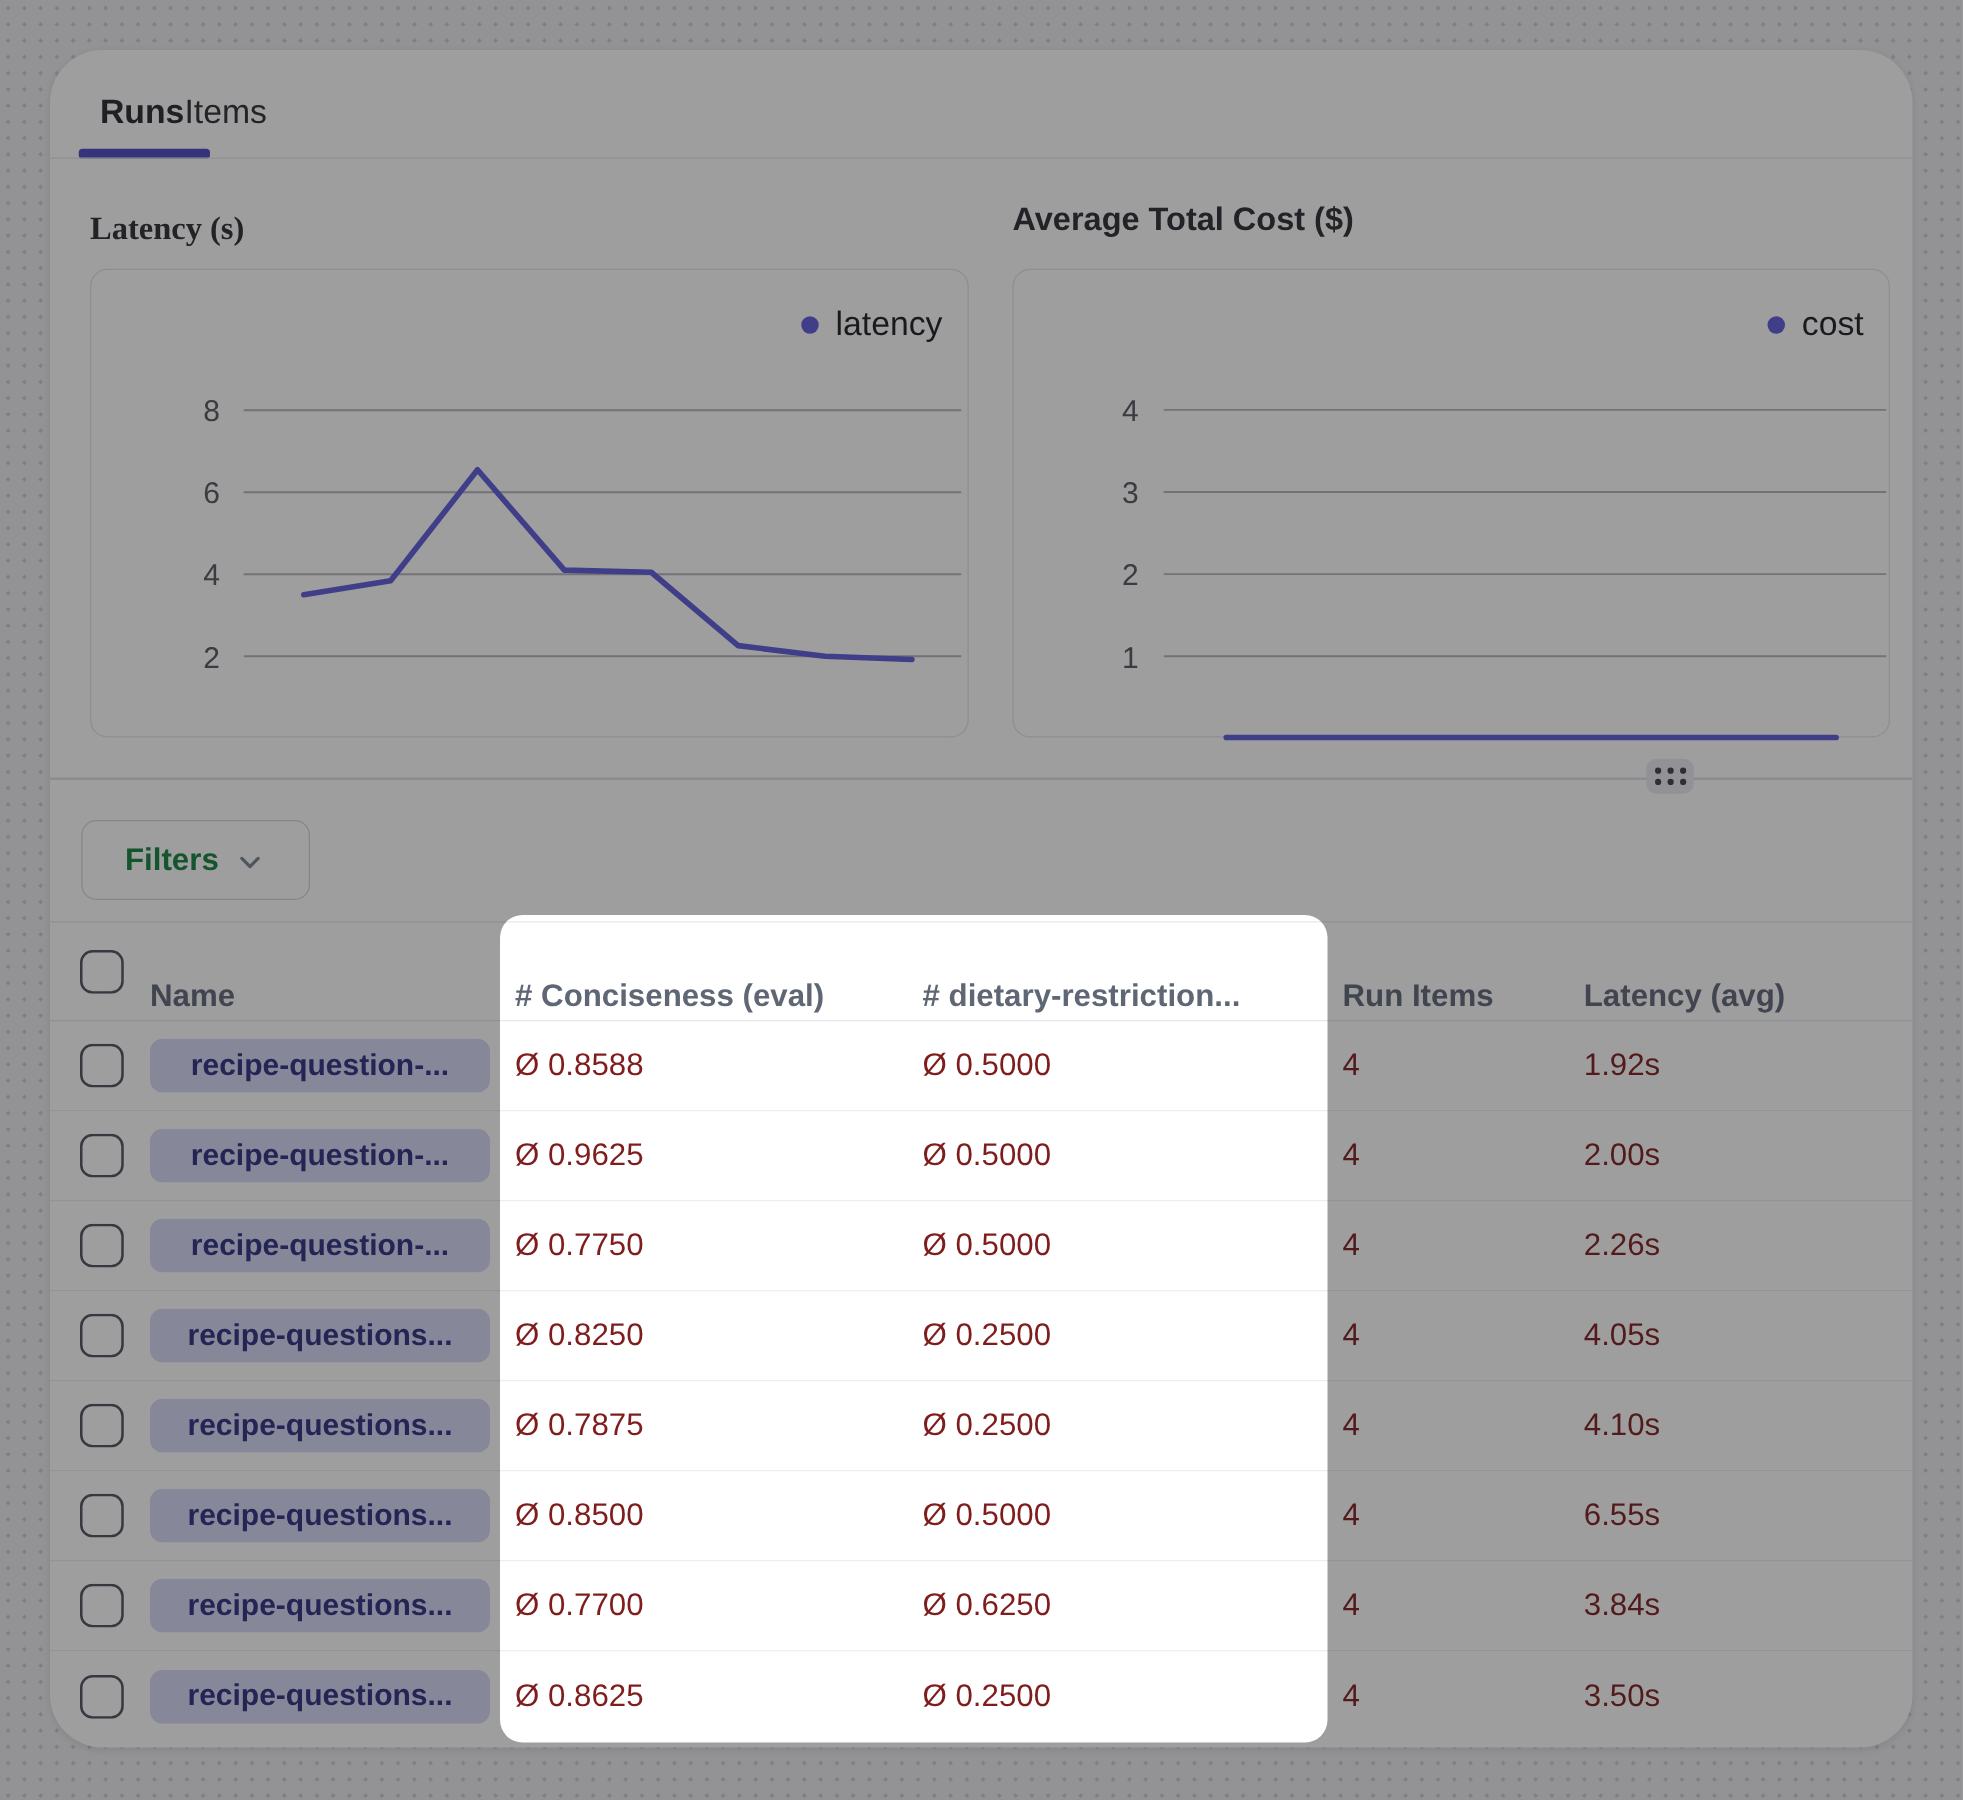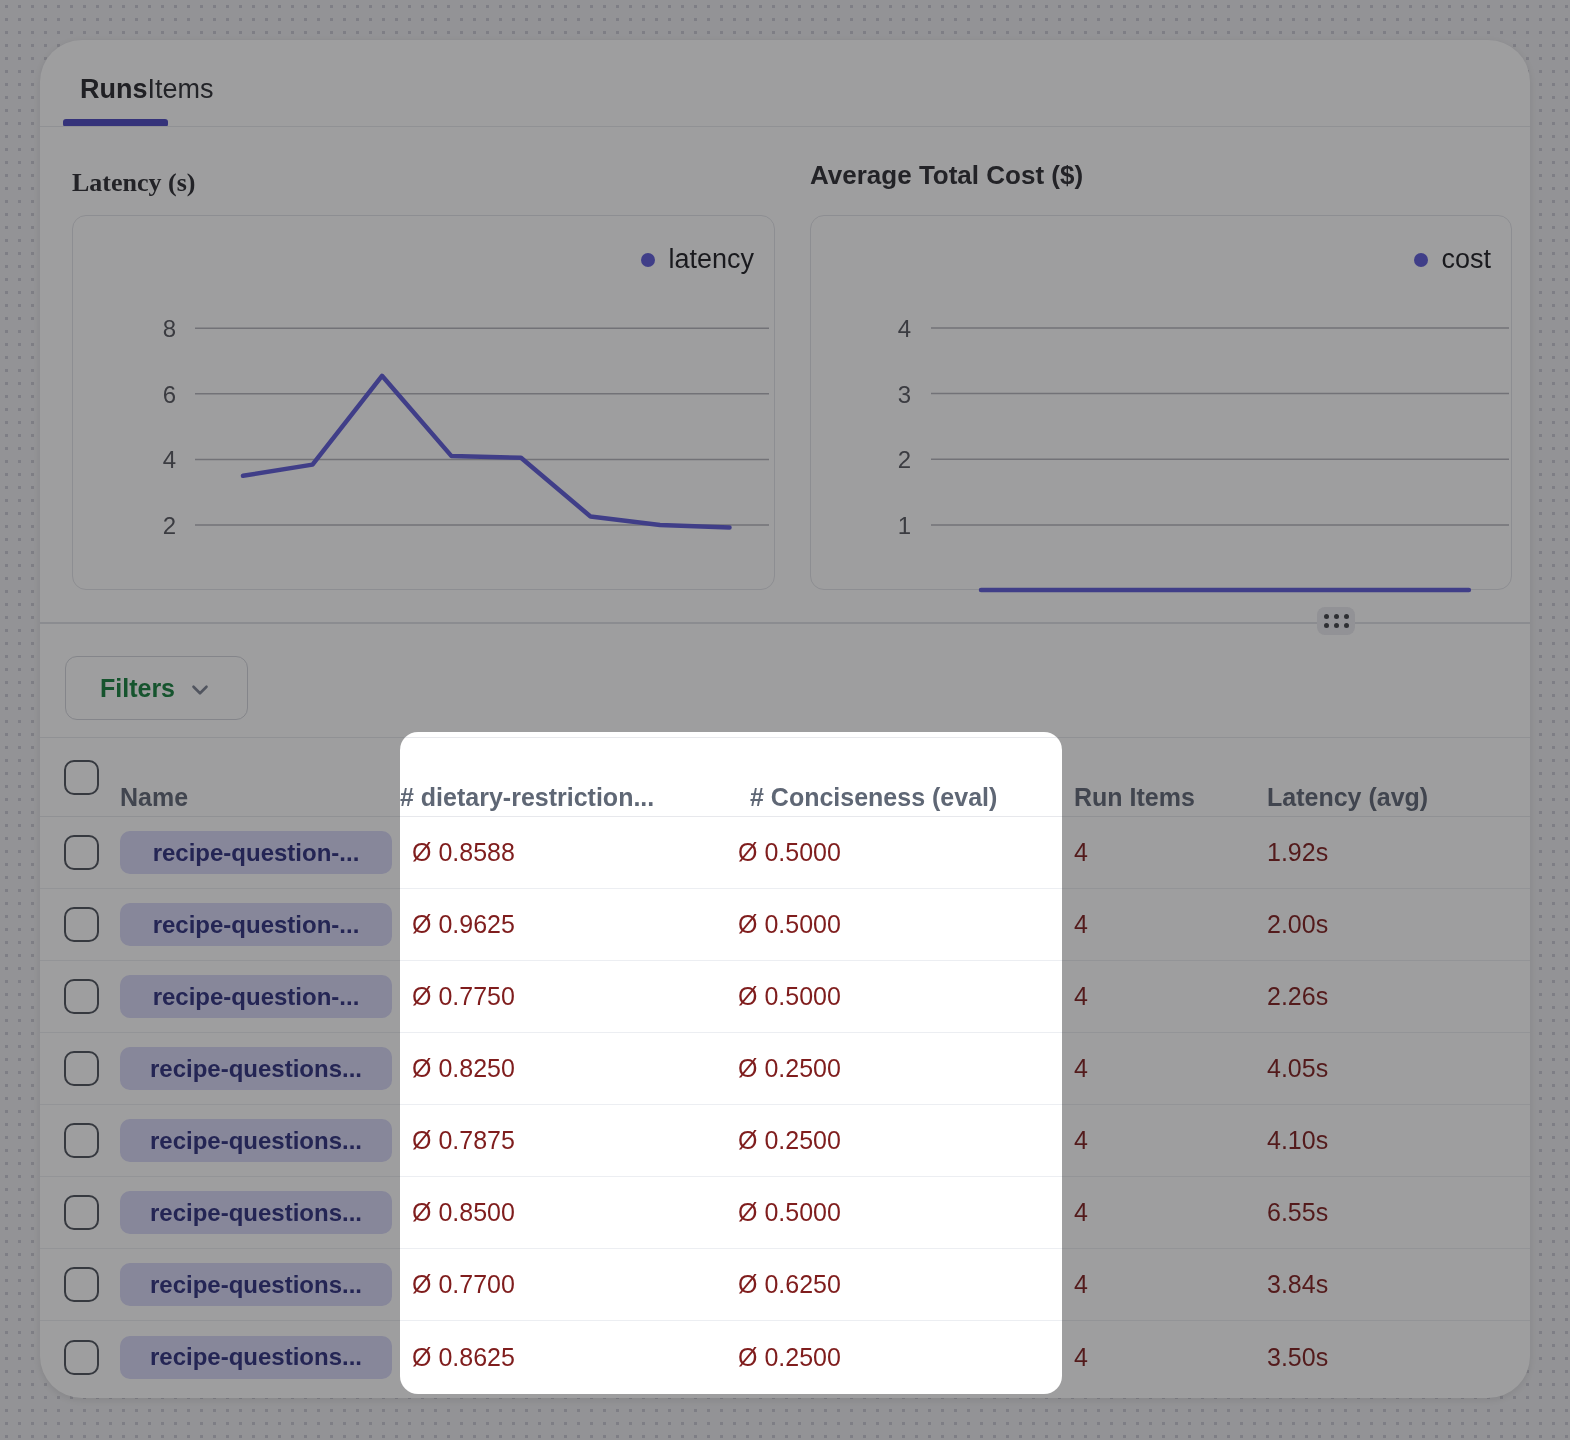--- a/index.html
+++ b/index.html
@@ -162,22 +162,22 @@
         <path d="M6 9l6 6 6-6" fill="none" stroke="#7a8191" stroke-width="2.4" stroke-linecap="round" stroke-linejoin="round"></path>
       </svg>
     </button>
 
     <div class="table">
       <div class="thead">
         <div class="cell">
             <span class="checkbox"></span>
           </div>
         <div class="cell hcell">Name</div>
+        <div class="cell hcell c-con"># Conciseness (eval)</div>
         <div class="cell hcell"># dietary-restriction...</div>
-        <div class="cell hcell c-con"># Conciseness (eval)</div>
         <div class="cell hcell c-items">Run Items</div>
         <div class="cell hcell">Latency (avg)</div>
       </div>
       <div id="tbody">
           <div class="trow">
             <div class="cell">
               <span class="checkbox"></span>
             </div>
             <div class="cell">
               <span class="badge">recipe-question-...</span>

